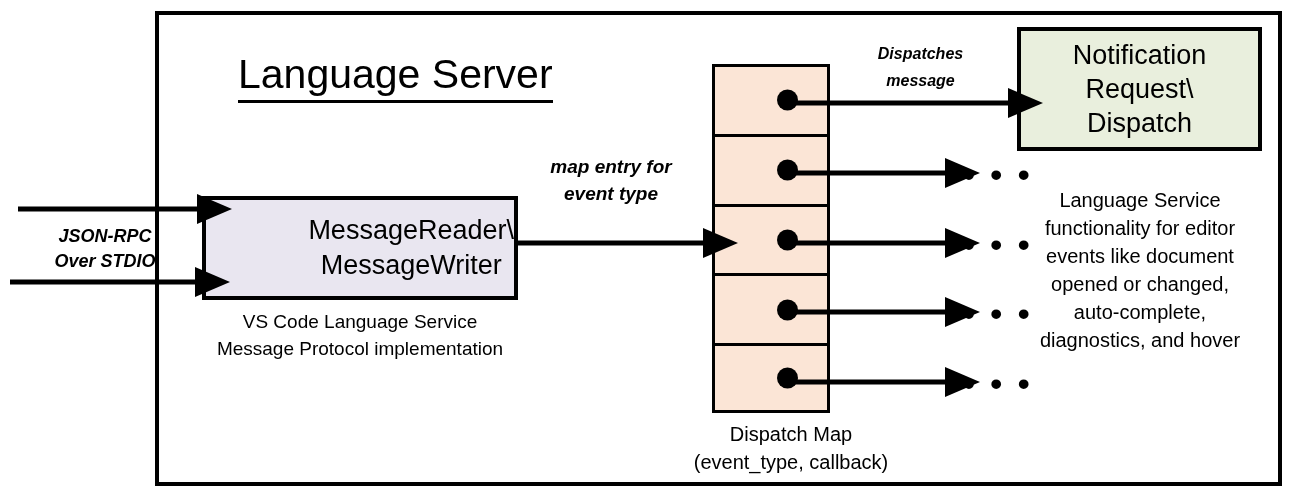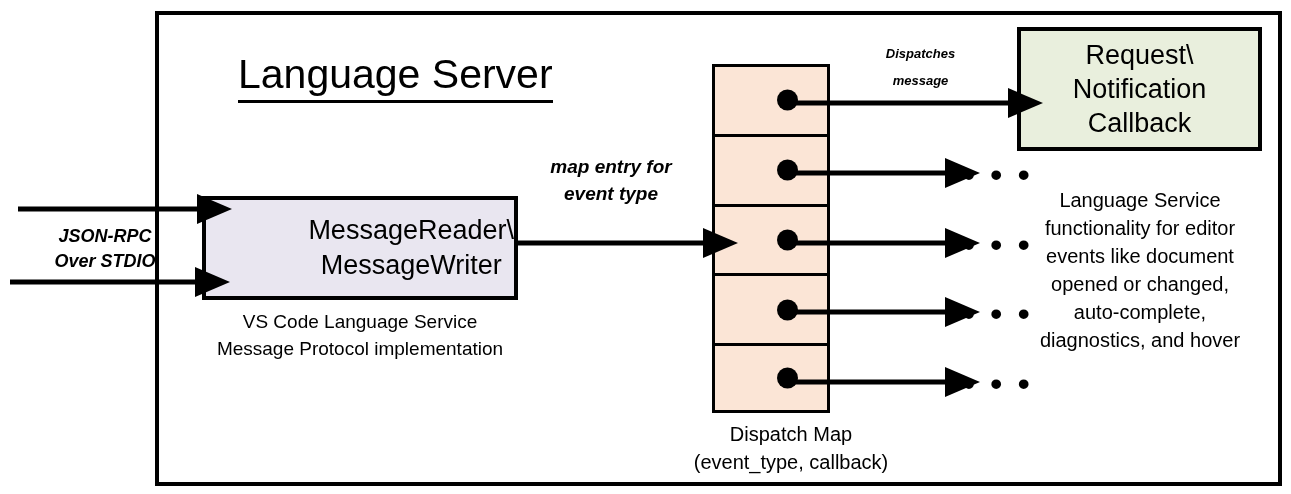--- a/index.html
+++ b/index.html
@@ -91,21 +91,21 @@
     font-style: italic;
     font-weight: bold;
   }
 
   
   #dispatch-label {
     left: 833px;
     top: 40px;
     width: 175px;
     text-align: center;
-    font-size: 13px;
+    font-size: 16px;
     line-height: 27px;
     font-style: italic;
     font-weight: bold;
   }
 
   
   #dispatch-map {
     left: 712px;
     top: 64px;
     width: 118px;
@@ -242,23 +242,23 @@
     <div>(event_type, callback)</div>
   </div>
 
   <div class="ellipsis abs" style="top:176px;">• • •</div>
   <div class="ellipsis abs" style="top:246px;">• • •</div>
   <div class="ellipsis abs" style="top:315px;">• • •</div>
   <div class="ellipsis abs" style="top:385px;">• • •</div>
 
   <div id="callback-box" class="abs">
     <div>
+      <div>Notification</div>
       <div>Request\</div>
-      <div>Notification</div>
-      <div>Callback</div>
+      <div>Dispatch</div>
     </div>
   </div>
   <div id="callback-caption" class="abs">
     <div>Language Service</div>
     <div>functionality for editor</div>
     <div>events like document</div>
     <div>opened or changed,</div>
     <div>auto-complete,</div>
     <div>diagnostics, and hover</div>
   </div>

